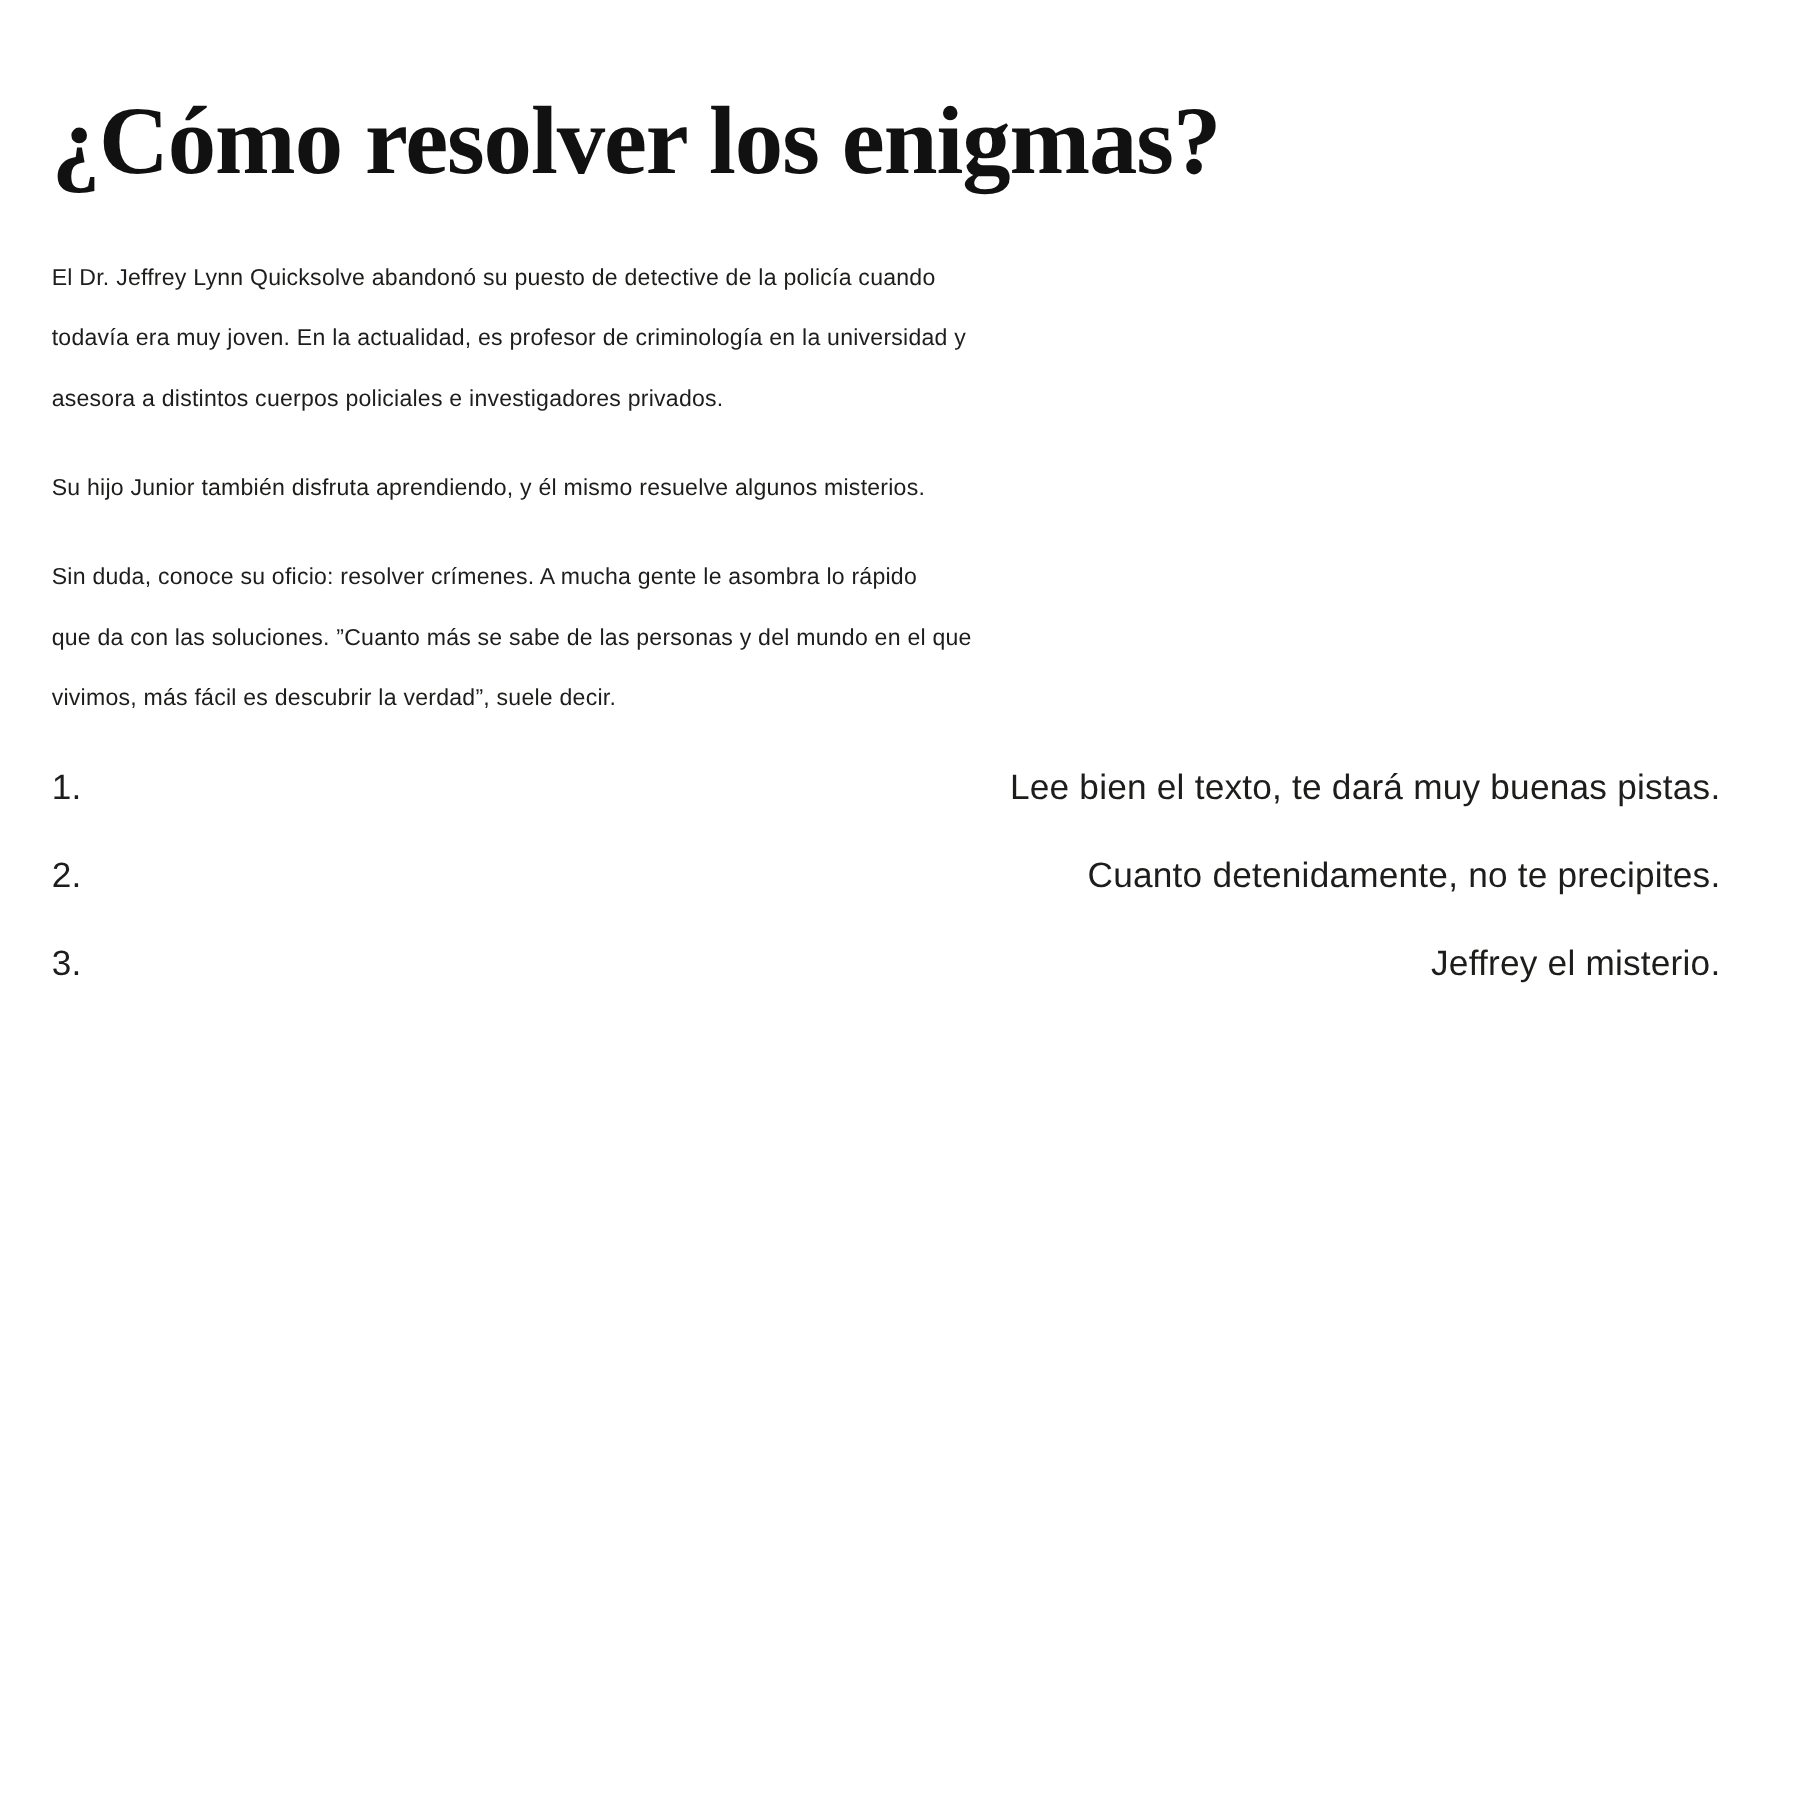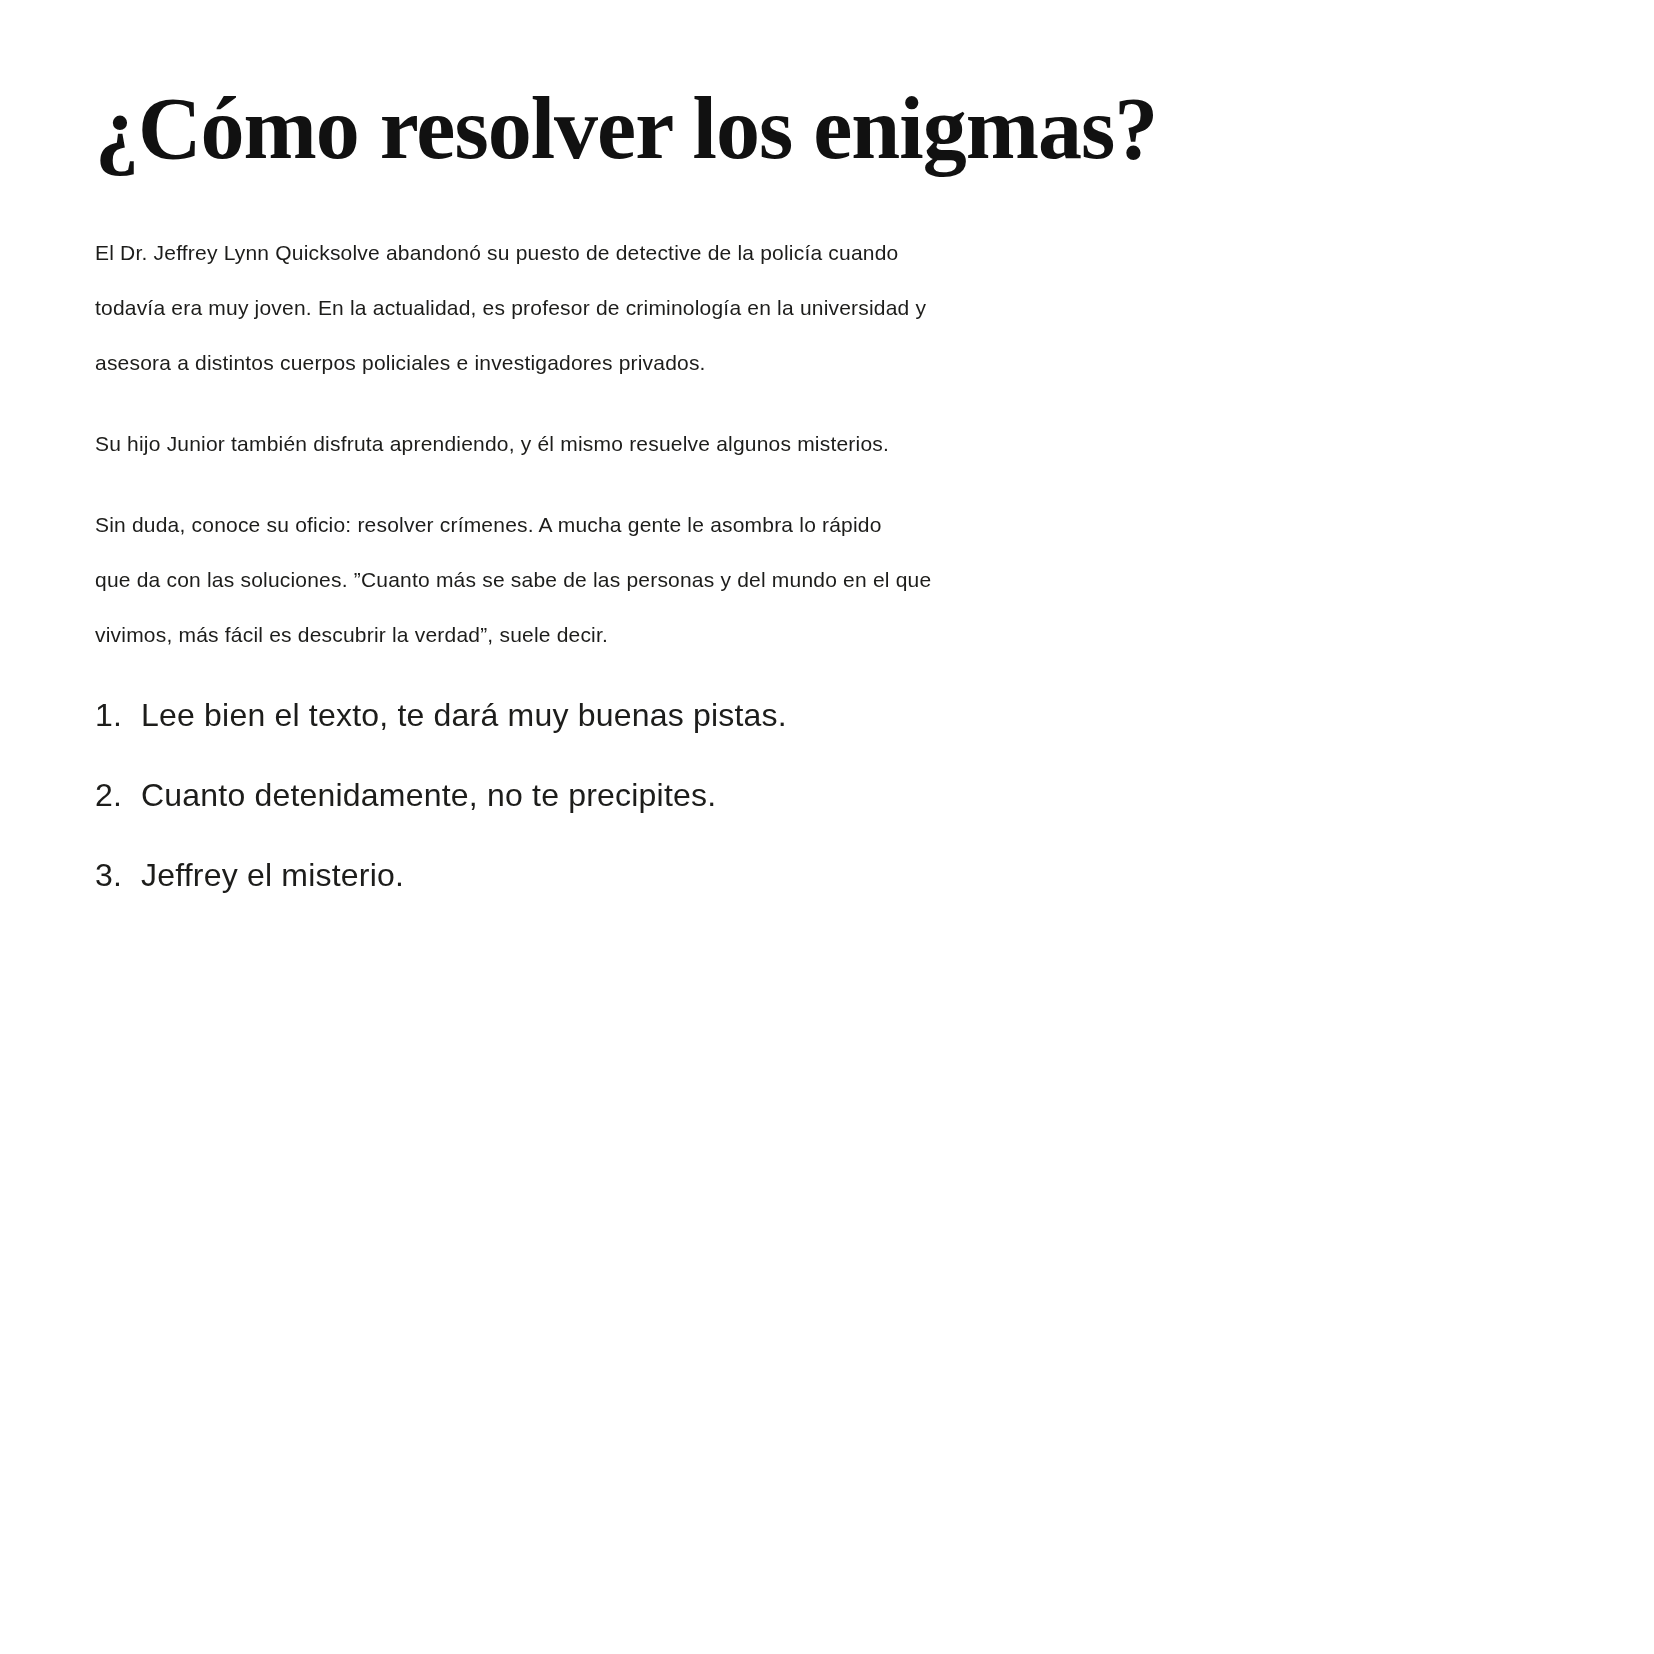--- a/index.html
+++ b/index.html
@@ -11,21 +11,21 @@
     height: 1654px;
     background: #ffffff;
     color: #1d1d1b;
     font-family: "Liberation Sans", sans-serif;
     overflow: hidden;
   }
   .doc {
     box-sizing: border-box;
     width: 1654px;
     height: 1654px;
-    padding: 78px 90px 0 95px;
+    padding: 78px 90px 0 47px;
   }
   h1.title {
     font-family: "Liberation Serif", serif;
     font-weight: 700;
     font-size: 88px;
     line-height: 1.15;
     letter-spacing: -1px;
     margin: 0 0 46px 0;
     color: #111111;
   }
@@ -46,20 +46,21 @@
     line-height: 55px;
     margin: 0 0 25px 0;
     letter-spacing: 0.2px;
   }
   .step .num {
     flex: 0 0 46px;
     width: 46px;
   }
   .step .step-text {
     flex: 1 1 auto;
+    text-align: right;
   }
 </style>
 </head>
 <body>
 
 <main class="doc">
 
   <h1 class="title">¿Cómo resolver los enigmas?</h1>
 
   <p class="para">El Dr. Jeffrey Lynn Quicksolve abandonó su puesto de detective de la policía cuando

